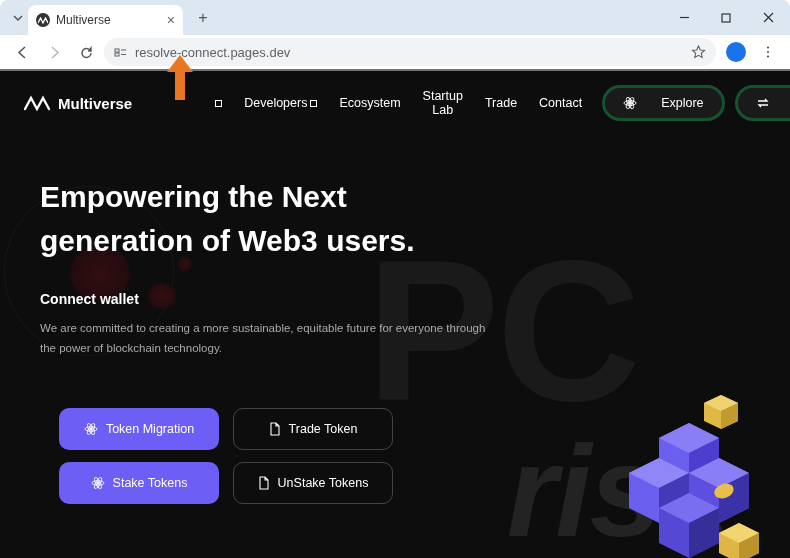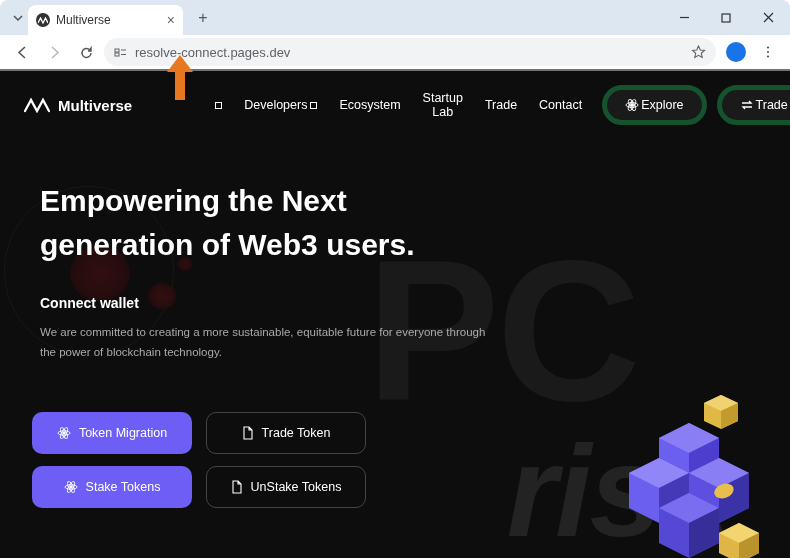--- a/index.html
+++ b/index.html
@@ -30,29 +30,29 @@
 .bg-decor { position: absolute; inset: 0; opacity: 0.35; }
 .watermark { position: absolute; right: 152px; top: 145px; font-size: 200px; font-weight: 900; color: #323232; font-family: Arial Black, sans-serif; letter-spacing: -3px; }
 .watermark2 { position: absolute; right: 60px; top: 345px; font-size: 130px; font-weight: 900; color: #4c4c4c; font-family: Arial Black, sans-serif; font-style: italic; letter-spacing: -2px; }
 
 .header { display: flex; align-items: center; padding: 14px 24px; gap: 20px; position: relative; z-index: 2; }
 .logo { display: flex; align-items: center; gap: 8px; color: #fff; font-size: 15px; font-weight: 600; }
 .logo-mark { width: 26px; height: 16px; }
 .nav { display: flex; gap: 22px; margin-left: 60px; }
 .nav-item { color: #fff; font-size: 12.5px; cursor: pointer; display: flex; align-items: center; gap: 3px; text-align: center; }
 .header-btns { margin-left: auto; display: flex; gap: 10px; }
-.pill-btn { background: #1a1a1a; border: 5px solid #14532d; border-radius: 20px; padding: 8px 18px; color: #fff; font-size: 12.5px; display: flex; align-items: center; gap: 2px; cursor: pointer; }
+.pill-btn { background: #1a1a1a; border: 3px solid #14532d; border-radius: 20px; padding: 8px 18px; color: #fff; font-size: 12.5px; display: flex; align-items: center; gap: 24px; cursor: pointer; }
 
 .hero { padding: 40px 40px 0 40px; position: relative; z-index: 2; }
 .hero h1 { color: #fff; font-size: 30px; font-weight: 700; line-height: 1.45; }
 .hero-sub { margin-top: 29px; }
 .hero-sub h3 { color: #fff; font-size: 14px; font-weight: 700; margin-bottom: 12px; }
 .hero-sub p { color: #aaa; font-size: 11.5px; line-height: 1.7; max-width: 460px; }
 
-.btn-row { display: flex; gap: 14px; margin-top: 50px; padding: 0 32px; position: relative; z-index: 2; }
+.btn-row { display: flex; gap: 14px; margin-top: 50px; padding: 0 59px; position: relative; z-index: 2; }
 .btn-row2 { margin-top: 12px; }
 .action-btn { border-radius: 10px; padding: 13px 20px; font-size: 12.5px; display: flex; align-items: center; gap: 8px; cursor: pointer; width: 160px; justify-content: center; color: #fff; }
 .btn-purple { background: #6d5ef5; }
 .btn-outline { background: transparent; border: 1px solid #444; }
 
 
 .cube-illus { position: absolute; right: 26px; bottom: -20px; width: 185px; height: 185px; z-index: 3; }
 
 
 .blob { position: absolute; border-radius: 50%; background: radial-gradient(circle, #a8141e 0%, #5d0a10 80%); filter: blur(1px); }

